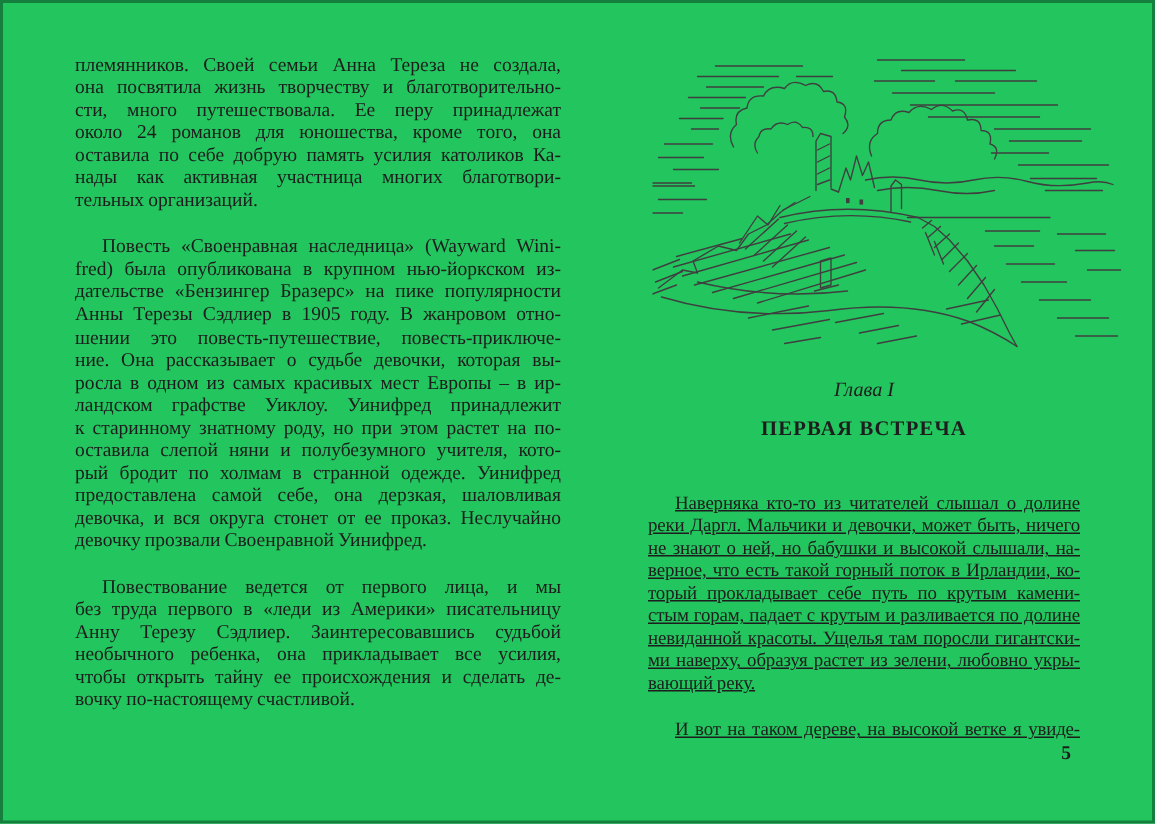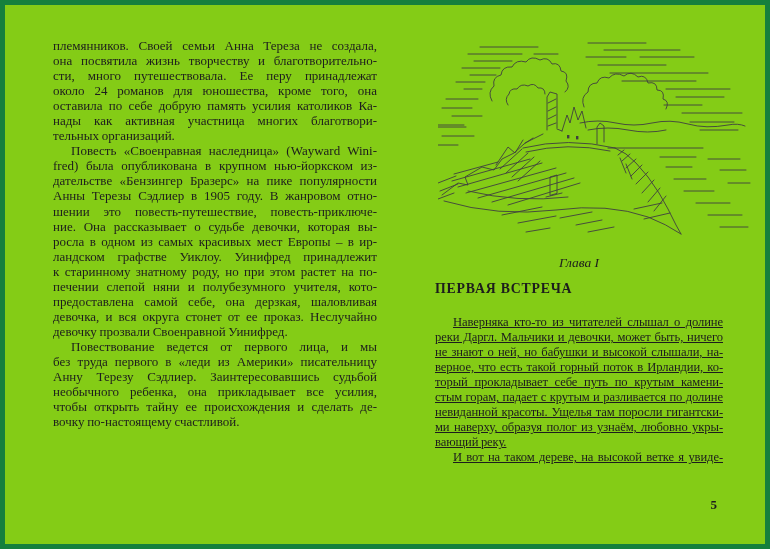--- a/index.html
+++ b/index.html
@@ -1,26 +1,26 @@
 <!DOCTYPE html>
 <html><head>
 <meta charset="utf-8">
 <style>
   html,body{margin:0;padding:0;width:770px;height:549px;overflow:hidden;}
   body{background:#ffffff;font-family:"Liberation Serif","DejaVu Serif",serif;color:#1d1d1d;}
-  .page{position:absolute;inset:0;border:5px solid #15803d;background:#84cc16;}
+  .page{position:absolute;inset:0;border:2px solid #15803d;background:#22c55e;}
   .col{position:absolute;}
   .col-left{left:48px;top:33px;width:324px;font-size:13px;line-height:15.05px;word-spacing:-0.5px;}
   .col-right{left:430px;top:310px;width:288px;font-size:12.6px;line-height:15.05px;letter-spacing:-0.1px;word-spacing:-0.5px;text-decoration:underline;}
   .line{text-align:justify;text-align-last:justify;height:15.05px;white-space:normal;}
-  .line.ind{text-indent:18px;}
+  .line.ind{text-indent:18px;margin-top:16px;}
   .line.end{text-align-last:left;}
   .illu{position:absolute;left:433px;top:26px;width:316px;height:212px;}
   .chapter-label{position:absolute;left:430px;top:250px;width:288px;text-align:center;font-style:italic;font-size:13.5px;}
-  .chapter-title{position:absolute;left:430px;top:276px;width:288px;text-align:left;font-weight:bold;font-size:13.8px;letter-spacing:0.8px;}
+  .chapter-title{position:absolute;left:430px;top:276px;width:288px;text-align:center;font-weight:bold;font-size:13.8px;letter-spacing:0.8px;}
   .pagenum{position:absolute;left:430px;top:492px;width:282px;text-align:right;font-weight:bold;font-size:13px;}
 </style>
 </head>
 <body>
 
 <div class="page">
 
   <div class="col col-left">
       <div class="line">племянников. Своей семьи Анна Тереза не создала,</div>
       <div class="line">она посвятила жизнь творчеству и благотворительно-</div>
@@ -31,21 +31,22 @@
       <div class="line end">тельных организаций.</div>
       <div class="line ind">Повесть «Своенравная наследница» (Wayward Wini-</div>
       <div class="line">fred) была опубликована в крупном нью-йоркском из-</div>
       <div class="line">дательстве «Бензингер Бразерс» на пике популярности</div>
       <div class="line">Анны Терезы Сэдлиер в 1905 году. В жанровом отно-</div>
       <div class="line">шении это повесть-путешествие, повесть-приключе-</div>
       <div class="line">ние. Она рассказывает о судьбе девочки, которая вы-</div>
       <div class="line">росла в одном из самых красивых мест Европы – в ир-</div>
       <div class="line">ландском графстве Уиклоу. Уинифред принадлежит</div>
       <div class="line">к старинному знатному роду, но при этом растет на по-</div>
-      <div class="line">печении слепой няни и полубезумного учителя, кото-</div>
+      <div class="line">оставила слепой няни и полубезумного учителя, кото-</div>
+      <div class="line">рый бродит по холмам в странной одежде. Уинифред</div>
       <div class="line">предоставлена самой себе, она дерзкая, шаловливая</div>
       <div class="line">девочка, и вся округа стонет от ее проказ. Неслучайно</div>
       <div class="line end">девочку прозвали Своенравной Уинифред.</div>
       <div class="line ind">Повествование ведется от первого лица, и мы</div>
       <div class="line">без труда первого в «леди из Америки» писательницу</div>
       <div class="line">Анну Терезу Сэдлиер. Заинтересовавшись судьбой</div>
       <div class="line">необычного ребенка, она прикладывает все усилия,</div>
       <div class="line">чтобы открыть тайну ее происхождения и сделать де-</div>
       <div class="line end">вочку по-настоящему счастливой.</div>
     </div>
@@ -100,20 +101,20 @@
   <div class="chapter-title">ПЕРВАЯ ВСТРЕЧА</div>
 
   <div class="col col-right">
       <div class="line ind">Наверняка кто-то из читателей слышал о долине</div>
       <div class="line">реки Даргл. Мальчики и девочки, может быть, ничего</div>
       <div class="line">не знают о ней, но бабушки и высокой слышали, на-</div>
       <div class="line">верное, что есть такой горный поток в Ирландии, ко-</div>
       <div class="line">торый прокладывает себе путь по крутым камени-</div>
       <div class="line">стым горам, падает с крутым и разливается по долине</div>
       <div class="line">невиданной красоты. Ущелья там поросли гигантски-</div>
-      <div class="line">ми наверху, образуя полог из узнаём, любовно укры-</div>
+      <div class="line">ми наверху, образуя растет из зелени, любовно укры-</div>
       <div class="line end">вающий реку.</div>
       <div class="line ind">И вот на таком дереве, на высокой ветке я увиде-</div>
     </div>
 
   <div class="pagenum">5</div>
 
 </div>
 
 </body></html>

